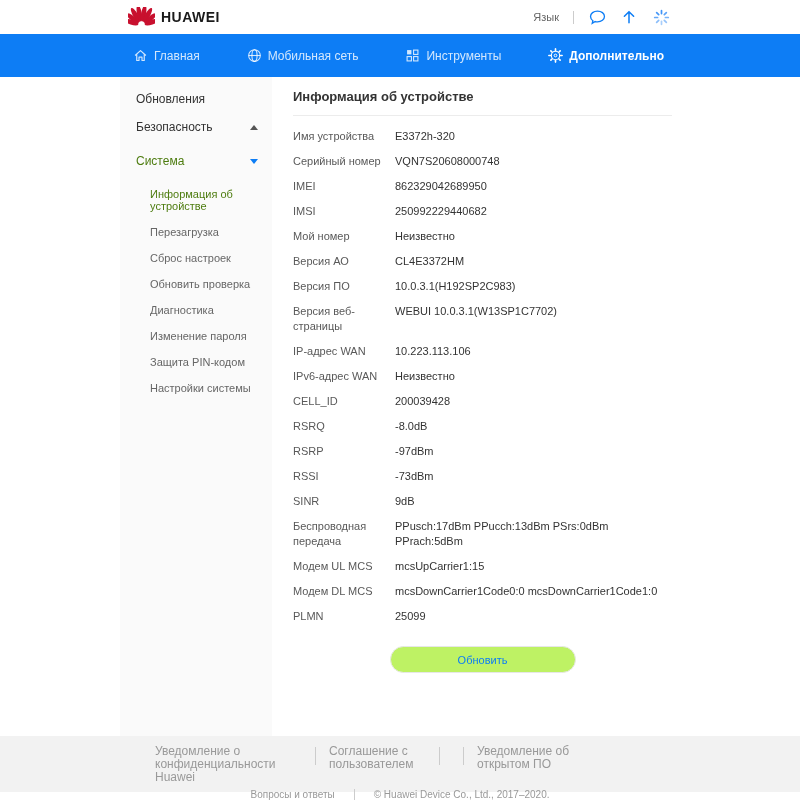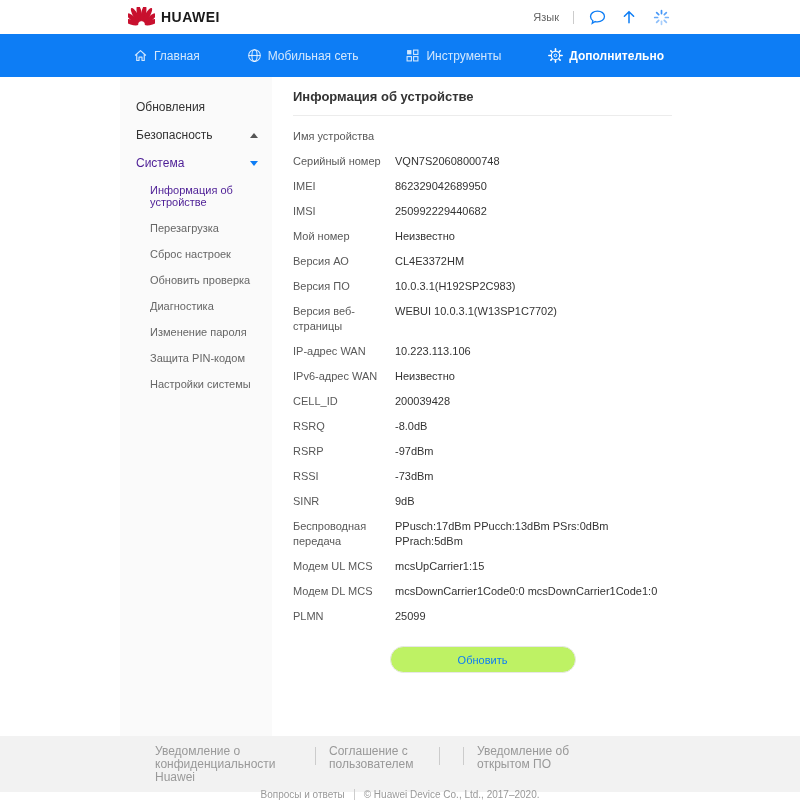--- a/index.html
+++ b/index.html
@@ -24,25 +24,25 @@
   .nav-inner { height:100%; display:flex; align-items:center;
     justify-content:space-between; padding:0 36px 0 33px; }
   .nav-item { display:flex; align-items:center; gap:6px; cursor:pointer;
     color:rgba(255,255,255,0.82); font-size:12px; }
   .nav-item.active { color:#fff; font-weight:bold; }
   .nav-icon { display:inline-flex; width:15px; height:15px; }
 
   
   .bodywrap { display:flex; min-height:659px; align-items:stretch; }
   .sidebar { width:152px; margin-left:20px; background:#fafafa;
-    padding-top:16px; flex:0 0 auto; }
+    padding-top:8px; flex:0 0 auto; }
   .side-item { font-size:12px; color:#333; padding:7px 14px 7px 16px;
     display:flex; align-items:center; justify-content:space-between; cursor:pointer; }
   .side-item.sub { font-size:11px; color:#666; padding:7px 8px 7px 30px; }
-  .side-item.active { color:#4c1d95; }
+  .side-item.active { color:#4d7c0f;margin-top:6px; }
   .tri { width:0; height:0; display:inline-block; }
   .tri.up   { border-left:4px solid transparent; border-right:4px solid transparent;
               border-bottom:5px solid #555; }
   .tri.down { border-left:4px solid transparent; border-right:4px solid transparent;
               border-top:5px solid #0d7df5; }
 
   .content { flex:1 1 auto; padding:12px 28px 0 21px; background:#fff; }
   .page-title { font-size:13px; font-weight:bold; color:#333; padding-bottom:11px; }
   .title-divider { border-bottom:1px solid #ececec; margin-bottom:8px; }
   .info-row { display:flex; padding:5px 0; }
@@ -58,21 +58,21 @@
   .footer { background:#f2f2f2; height:56px; padding-top:9px; }
   .footer-links { width:600px; margin:0 auto; display:flex; align-items:flex-start;
     padding-left:55px; }
   .flink { font-size:12px; color:#999; line-height:13px; cursor:pointer; }
   .flink.c1 { flex:0 0 150px; }
   .flink.c2 { flex:0 0 100px; }
   .flink.c3 { flex:0 0 122px; }
   .flink.c4 { flex:0 0 95px; }
   .fsep { width:1px; height:18px; background:#ccc; margin:2px 13px 0 10px; flex:0 0 auto; }
   .footer-bottom { display:flex; justify-content:center; align-items:center;
-    gap:9px; margin-top:5px; font-size:10px; color:#999; }
+    gap:19px; margin-top:5px; font-size:10px; color:#999; }
   .fsep2 { width:1px; height:11px; background:#ccc; }
 </style>
 </head>
 <body>
 
 <header class="topbar">
   <div class="container topbar-inner">
     <div class="brand">
       <span style="display:inline-flex;">
         <svg width="27" height="21" viewBox="0 0 40 30">
@@ -209,20 +209,21 @@
       <div class="side-item sub">
         <span>Настройки системы</span>
       </div>
     </aside>
   <main class="content">
     <div class="page-title">Информация об устройстве</div>
     <div class="title-divider"></div>
     <div id="rows">
         <div class="info-row">
           <div class="info-label">Имя устройства</div>
+          <div class="info-value">E3372h-320</div>
         </div>
         <div class="info-row">
           <div class="info-label">Серийный номер</div>
           <div class="info-value">VQN7S20608000748</div>
         </div>
         <div class="info-row">
           <div class="info-label">IMEI</div>
           <div class="info-value">862329042689950</div>
         </div>
         <div class="info-row">

